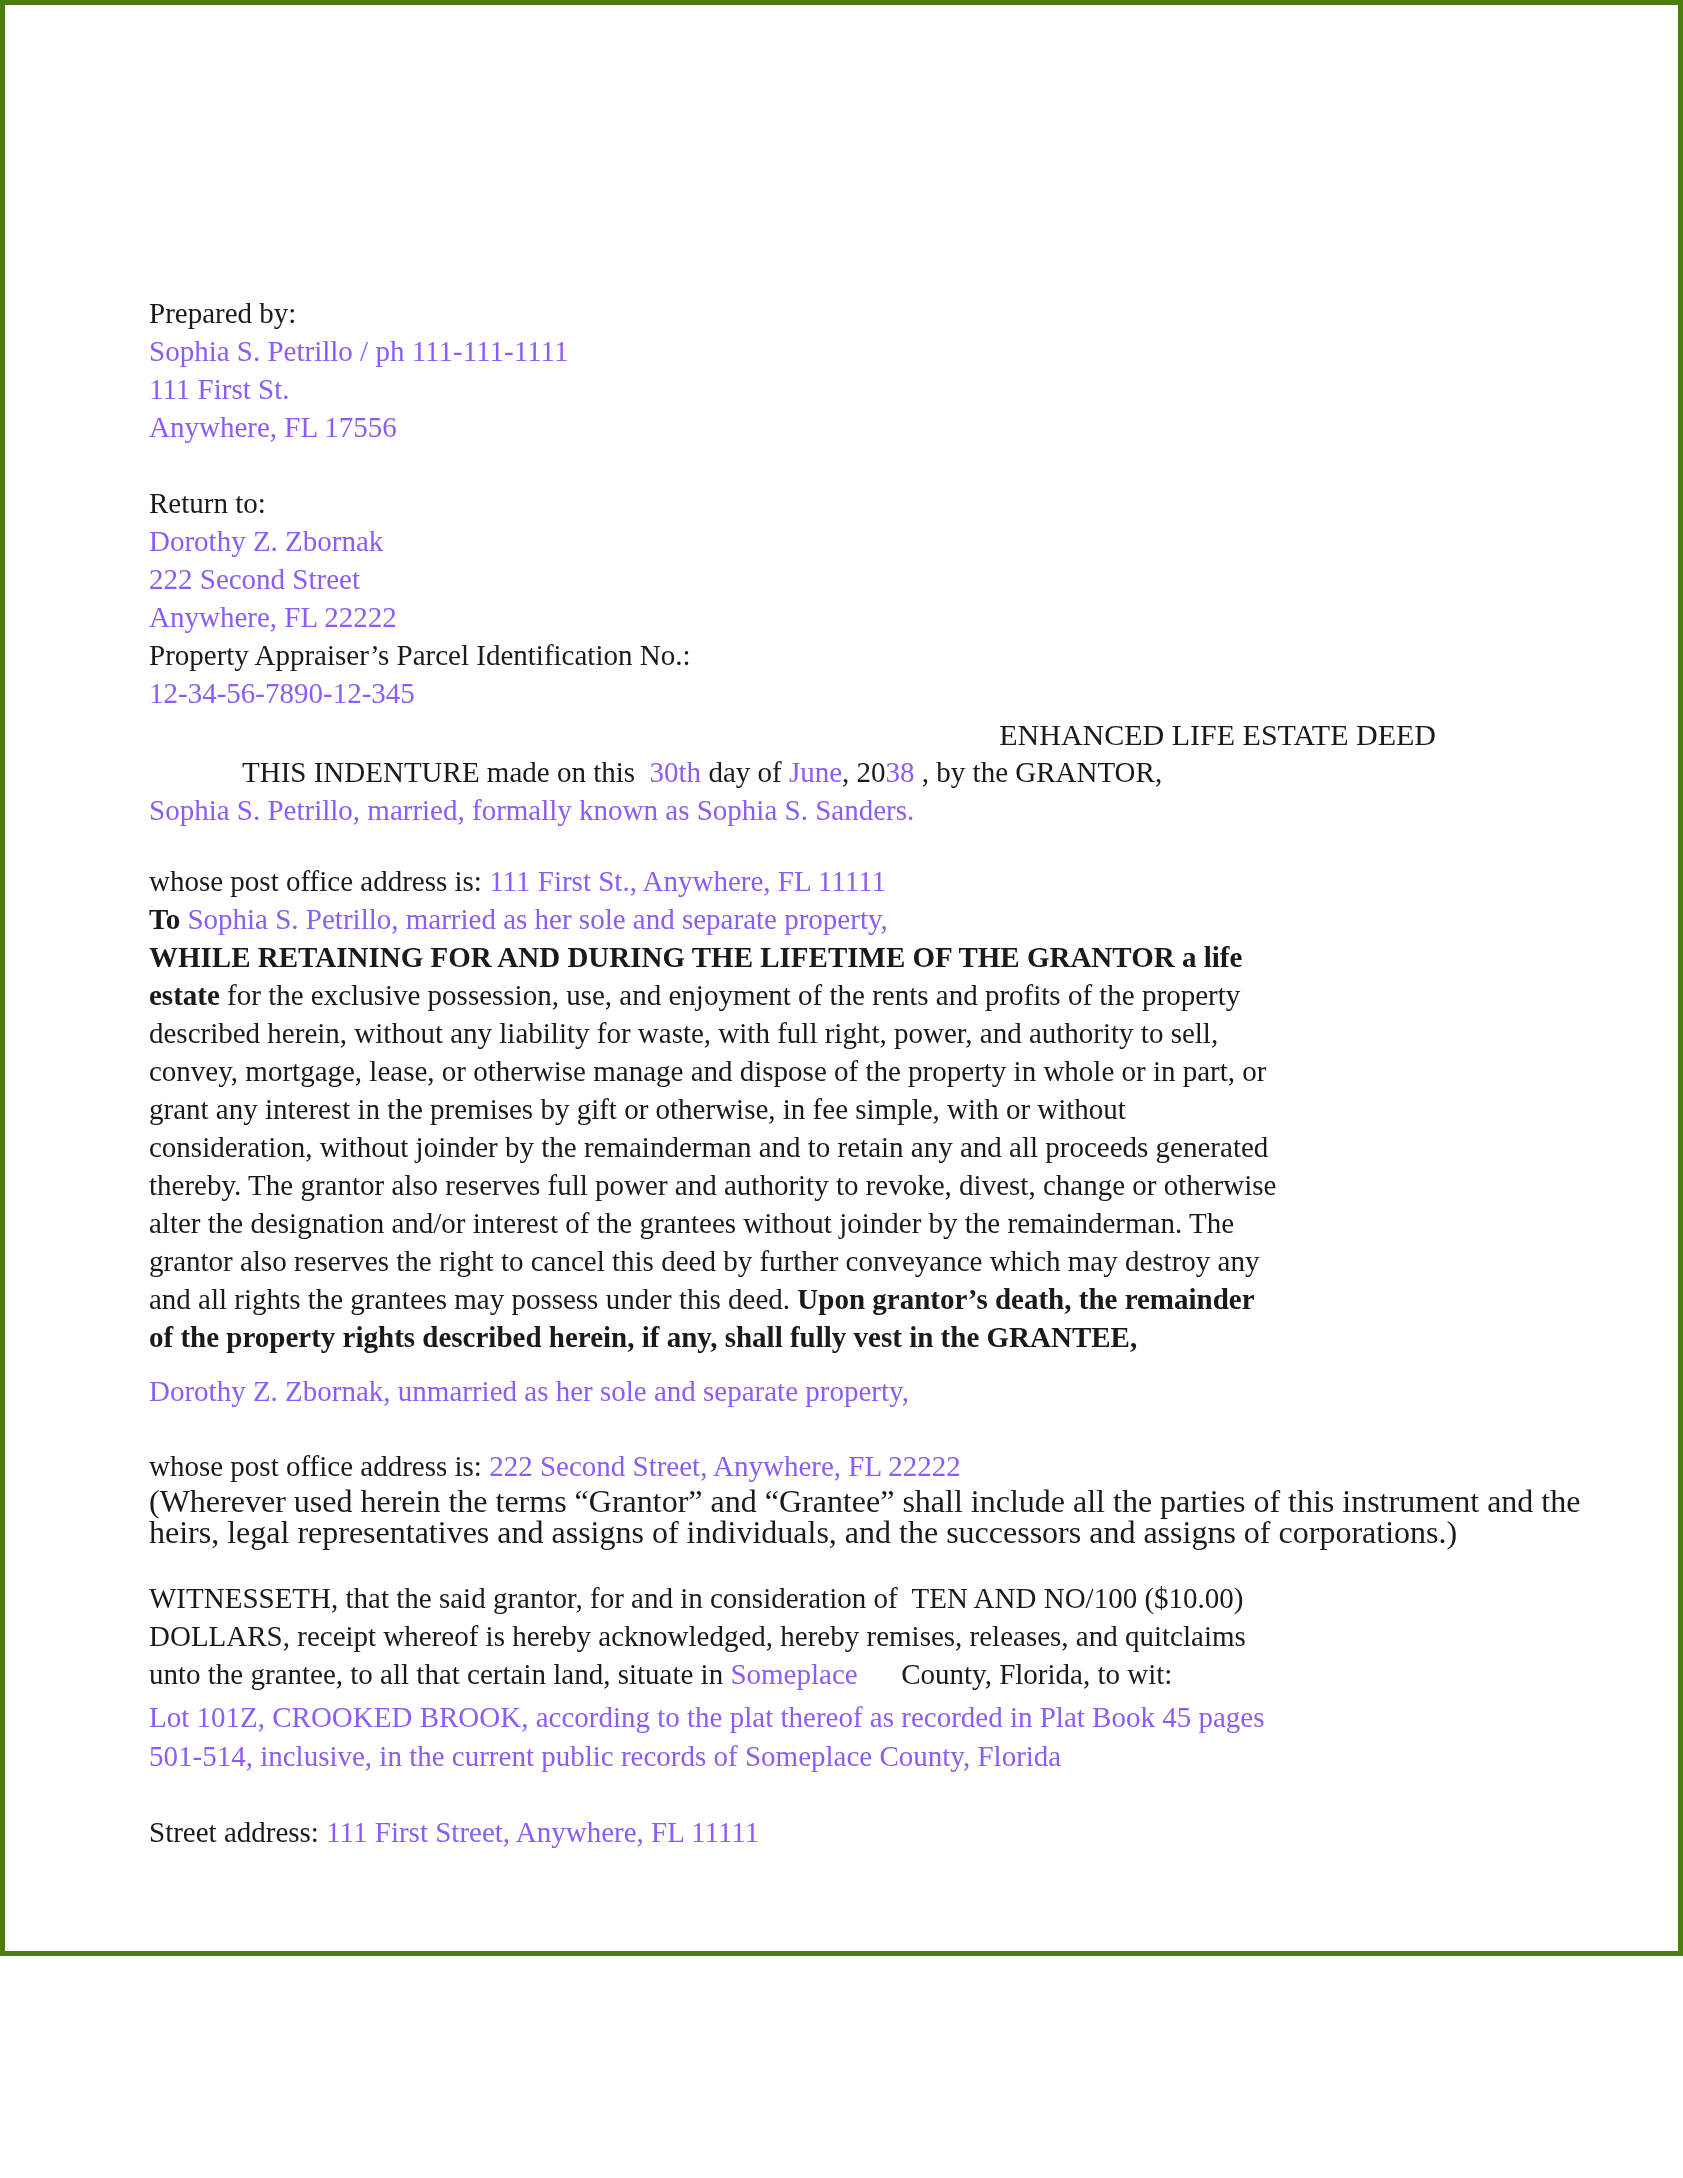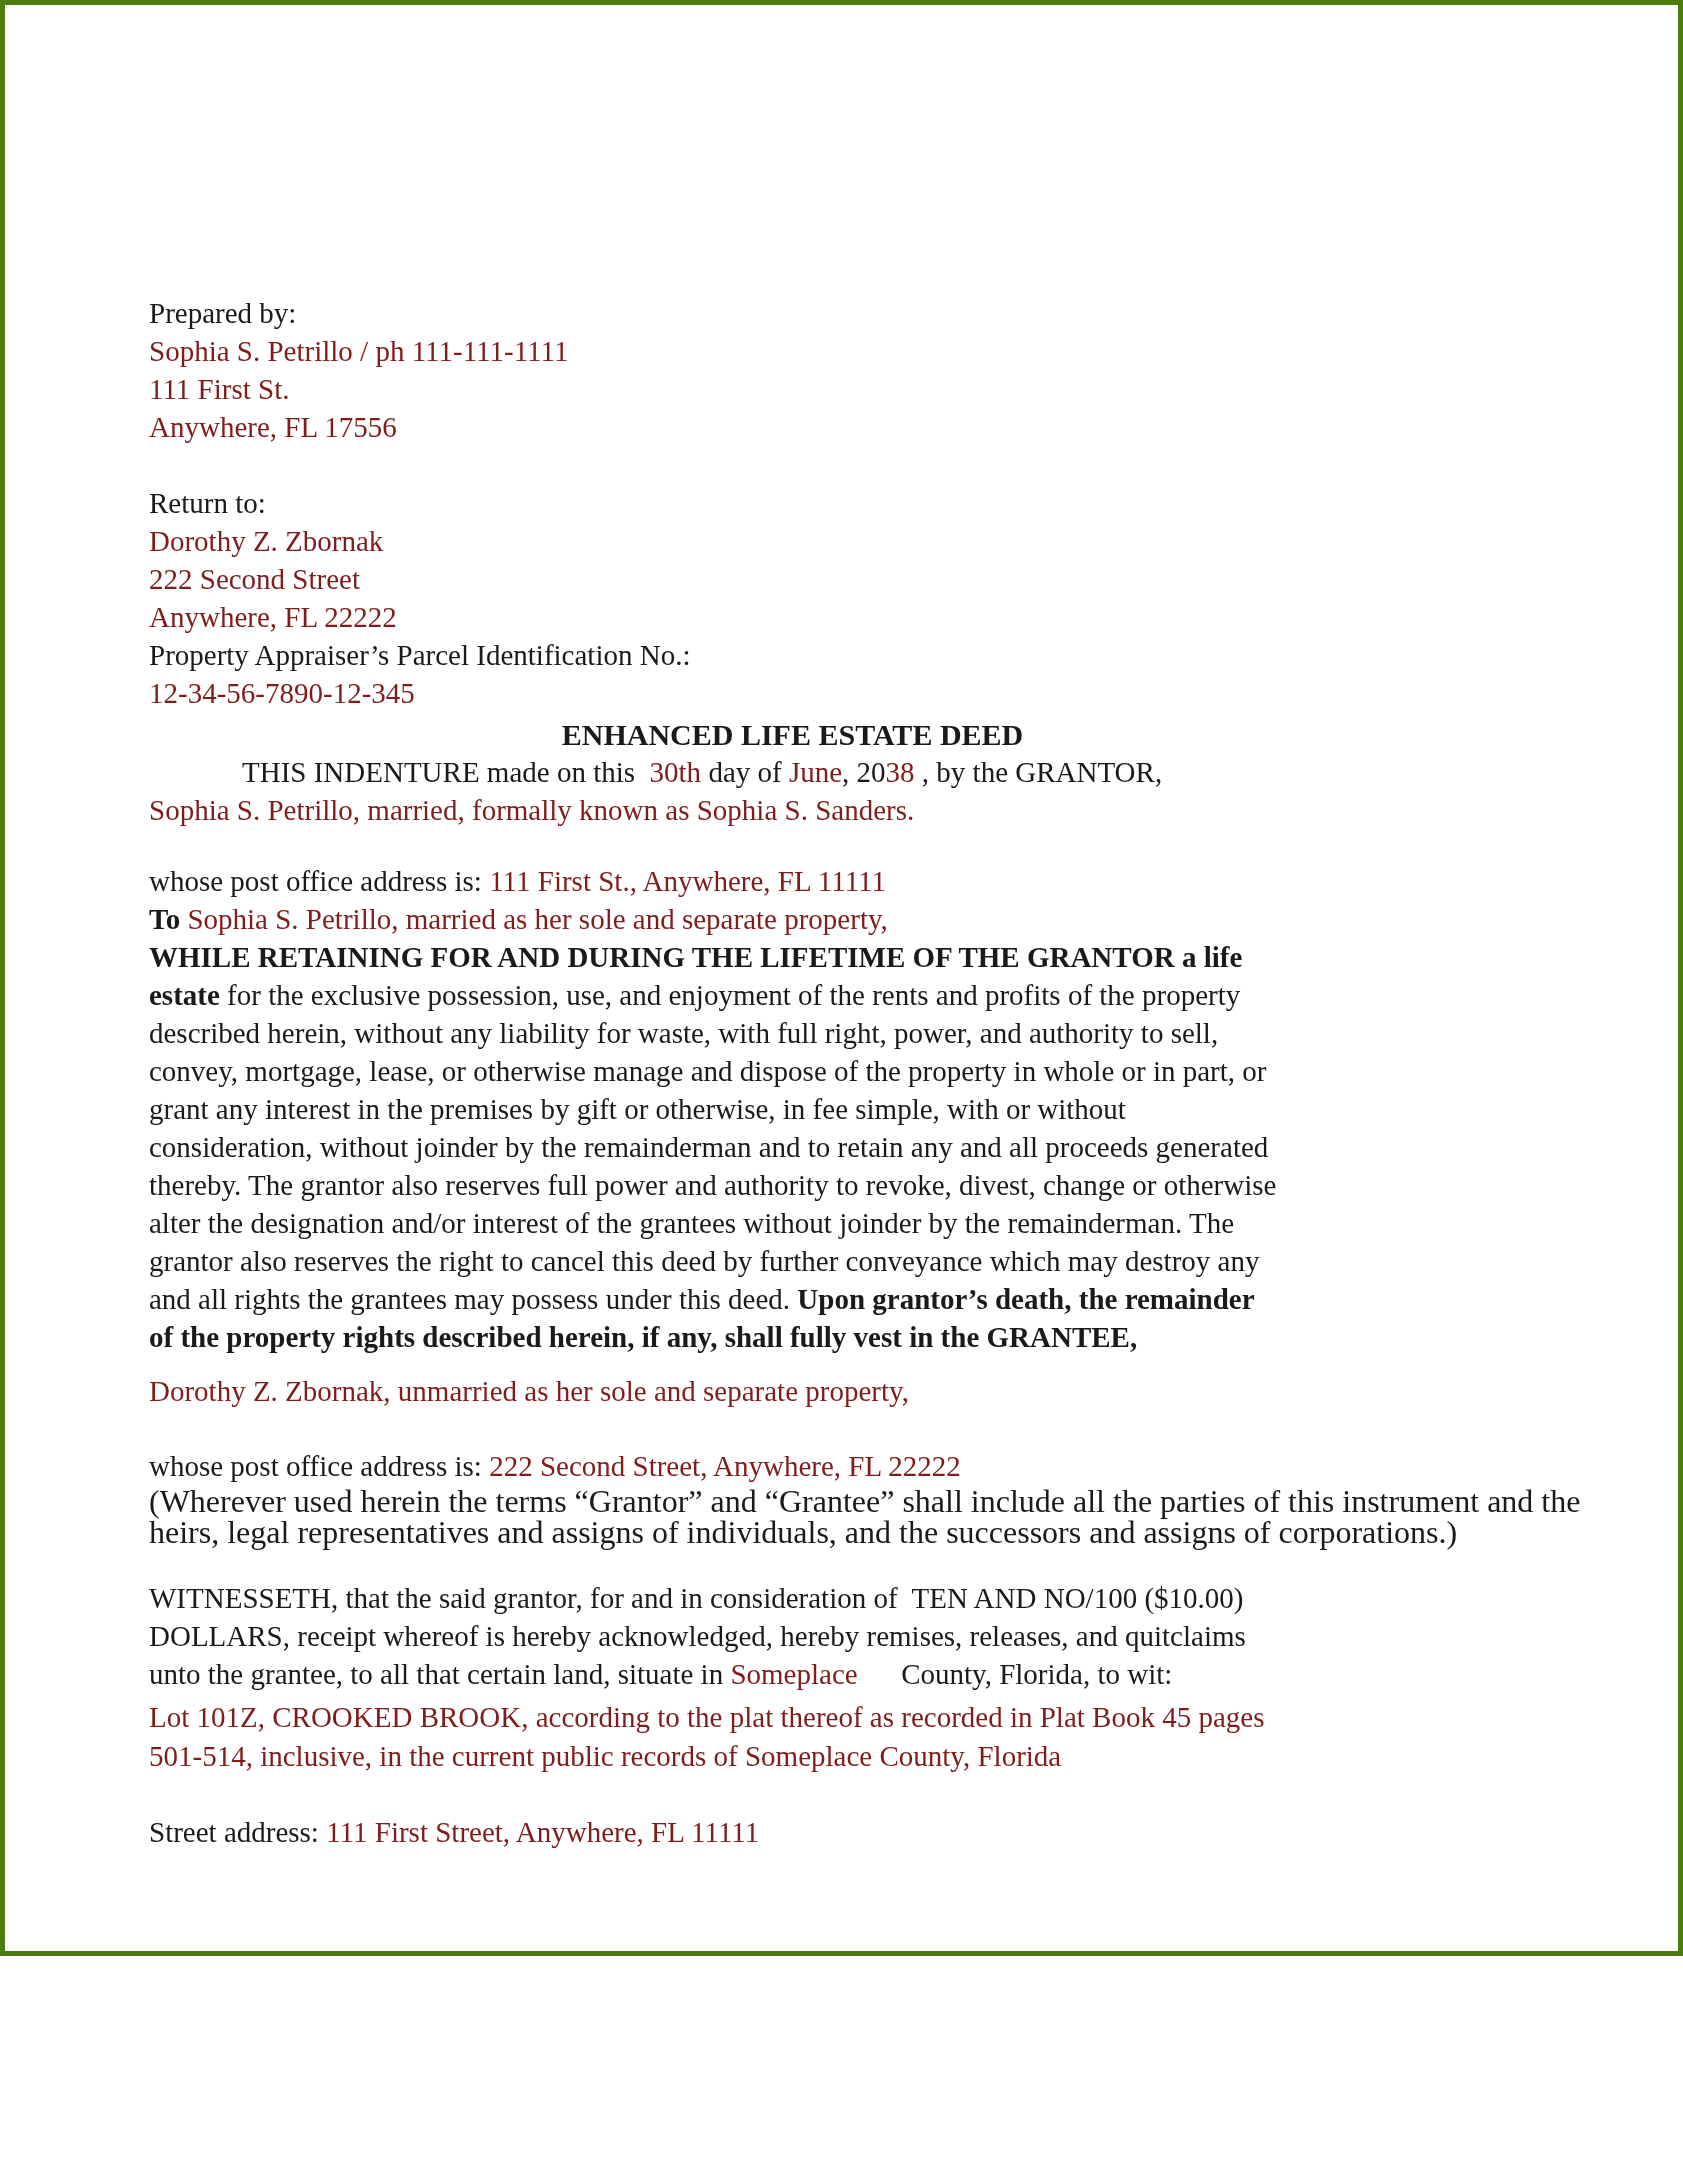--- a/index.html
+++ b/index.html
@@ -10,25 +10,25 @@
     background: #ffffff;
     font-family: "Liberation Serif", "DejaVu Serif", serif;
     font-size: 29px;
     color: #1a1a1a;
     box-sizing: border-box;
     border: 5px solid #4d7c0f;
     overflow: hidden;
   }
   .abs { position: absolute; }
   .line { white-space: pre-wrap; }
-  .red { color: #7f1d1d; }
+  .red { color: #8b5cf6; }
   .b { font-weight: bold; margin-top: 44px; }
   .header-block { left: 144px; top: 289px; line-height: 38px; }
   .blank-line { height: 38px; }
-  .title-row { left: 144px; top: 713px; width: 1287px; text-align: center; font-weight: bold; font-size: 30px; }
+  .title-row { left: 144px; top: 713px; width: 1287px; text-align: right; font-weight: normal; font-size: 30px; }
   .indenture-block { left: 144px; top: 748px; line-height: 38px; }
   .indent { padding-left: 93px; }
   .addr-block { left: 144px; top: 857px; line-height: 38px; }
   .para-block { left: 144px; top: 933px; line-height: 38px; width: 1445px; }
   .grantee-row { left: 144px; top: 1370px; }
   .addr2-row { left: 144px; top: 1445px; }
   .fine-block { left: 144px; top: 1481px; line-height: 31px; font-size: 32px; }
   .witness-block { left: 144px; top: 1574px; line-height: 38px; }
   .legal-block { left: 144px; top: 1693px; line-height: 39px; }
   .street-row { left: 144px; top: 1811px; }

